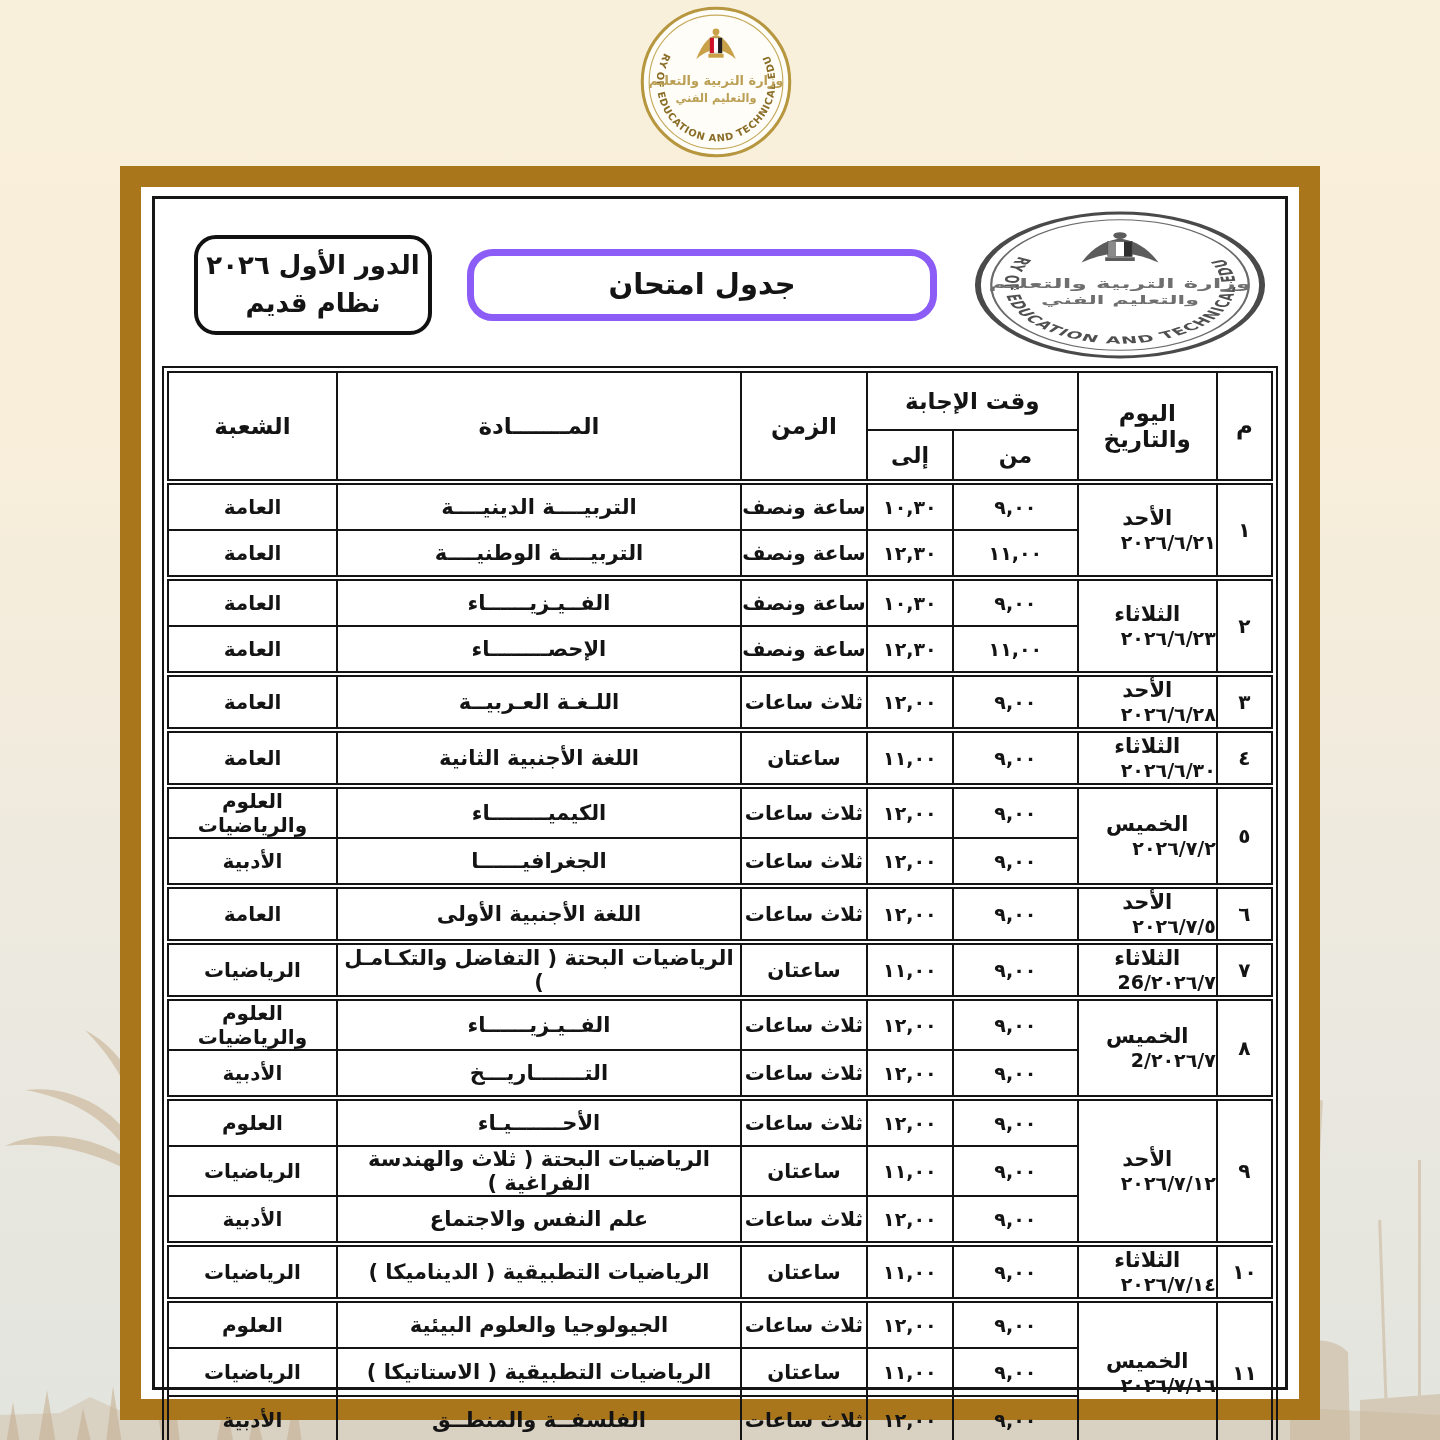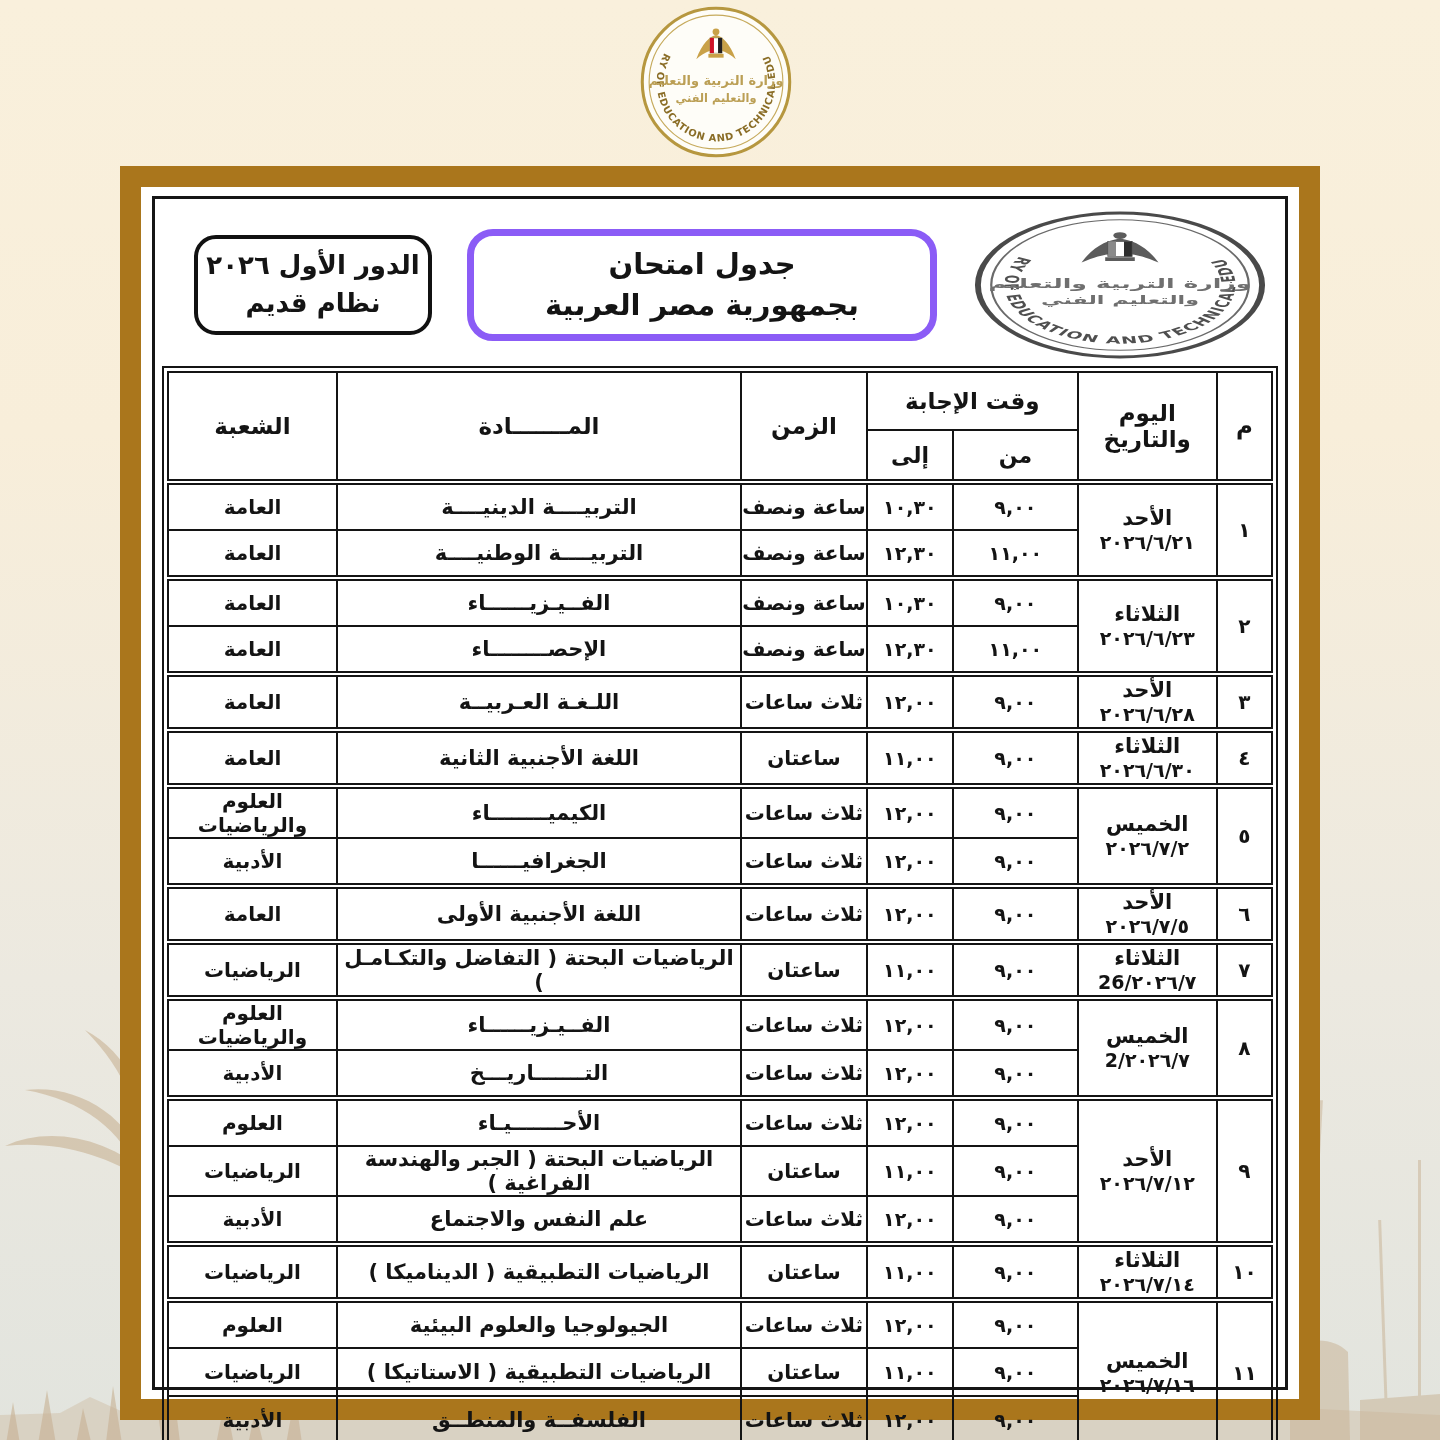--- a/index.html
+++ b/index.html
@@ -70,21 +70,21 @@
   }
   table.exam thead tr.h1 th { height: 58px; font-size: 23px; }
   table.exam thead tr.h2 th { height: 52px; font-size: 22px; }
   table.exam tbody td { height: 48px; font-size: 20px; }
   table.exam tbody td.col-subject { font-size: 21px; }
   table.exam tbody td.col-branch  { font-size: 20px; }
   table.exam tbody td.col-time    { font-size: 19px; letter-spacing: 1px; }
   table.exam tbody td.col-num     { font-size: 20px; }
   table.exam tbody tr.group-start td { border-top: 6px double #141414; }
   .day-name { font-size: 21px; line-height: 1.25; }
-  .day-date { font-size: 19px; line-height: 1.25; letter-spacing: .5px; }
+  .day-date { font-size: 19px; line-height: 1.25; letter-spacing: .5px; text-align: right; }
 </style>
 </head>
 <body>
 
 <svg class="wm wm-left" viewBox="0 0 400 500">
   <g fill="#c2a885">
     <path d="M178,500 L152,310 C148,268 152,244 163,222 L180,232 C170,262 168,292 176,340 L196,500 Z"></path>
     <path d="M165,226 C122,186 62,176 20,196 C72,190 124,206 158,230 Z"></path>
     <path d="M163,220 C143,164 92,134 40,140 C97,150 138,180 154,226 Z"></path>
     <path d="M166,216 C168,152 142,102 100,80 C142,122 158,168 158,220 Z"></path>
@@ -155,21 +155,20 @@
               <rect x="102.7" y="42" width="5.3" height="20" fill="#2e2e2e"></rect>
               <rect x="90" y="63" width="20" height="5" fill="#5c5c5c"></rect>
             </g>
             <text x="100" y="104" text-anchor="middle" font-size="17" font-weight="bold" fill="#6f6f6f">وزارة التربية والتعليم</text>
             <text x="100" y="126" text-anchor="middle" font-size="15" font-weight="bold" fill="#6f6f6f">والتعليم الفني</text>
           </svg>
         </div>
 
         <div class="title-box">
           <div>جدول امتحان</div>
-          <div>بجمهورية مصر العربية</div>
         </div>
 
         <div class="round-box">
           <div>الدور الأول ٢٠٢٦</div>
           <div>نظام قديم</div>
         </div>
 
       </div>
 
       <div class="table-wrap">
@@ -331,21 +330,21 @@
                 <td class="col-time">٩,٠٠</td>
                 <td class="col-time">١٢,٠٠</td>
                 <td class="col-dur">ثلاث ساعات</td>
                 <td class="col-subject">الأحـــــــيـاء</td>
                 <td class="col-branch">العلوم</td>
               </tr>
               <tr>
                 <td class="col-time">٩,٠٠</td>
                 <td class="col-time">١١,٠٠</td>
                 <td class="col-dur">ساعتان</td>
-                <td class="col-subject">الرياضيات البحتة ( الجبر والهندسة الفراغية )</td>
+                <td class="col-subject">الرياضيات البحتة ( ثلاث والهندسة الفراغية )</td>
                 <td class="col-branch">الرياضيات</td>
               </tr>
               <tr>
                 <td class="col-time">٩,٠٠</td>
                 <td class="col-time">١٢,٠٠</td>
                 <td class="col-dur">ثلاث ساعات</td>
                 <td class="col-subject">علم النفس والاجتماع</td>
                 <td class="col-branch">الأدبية</td>
               </tr>
               <tr class="group-start">

